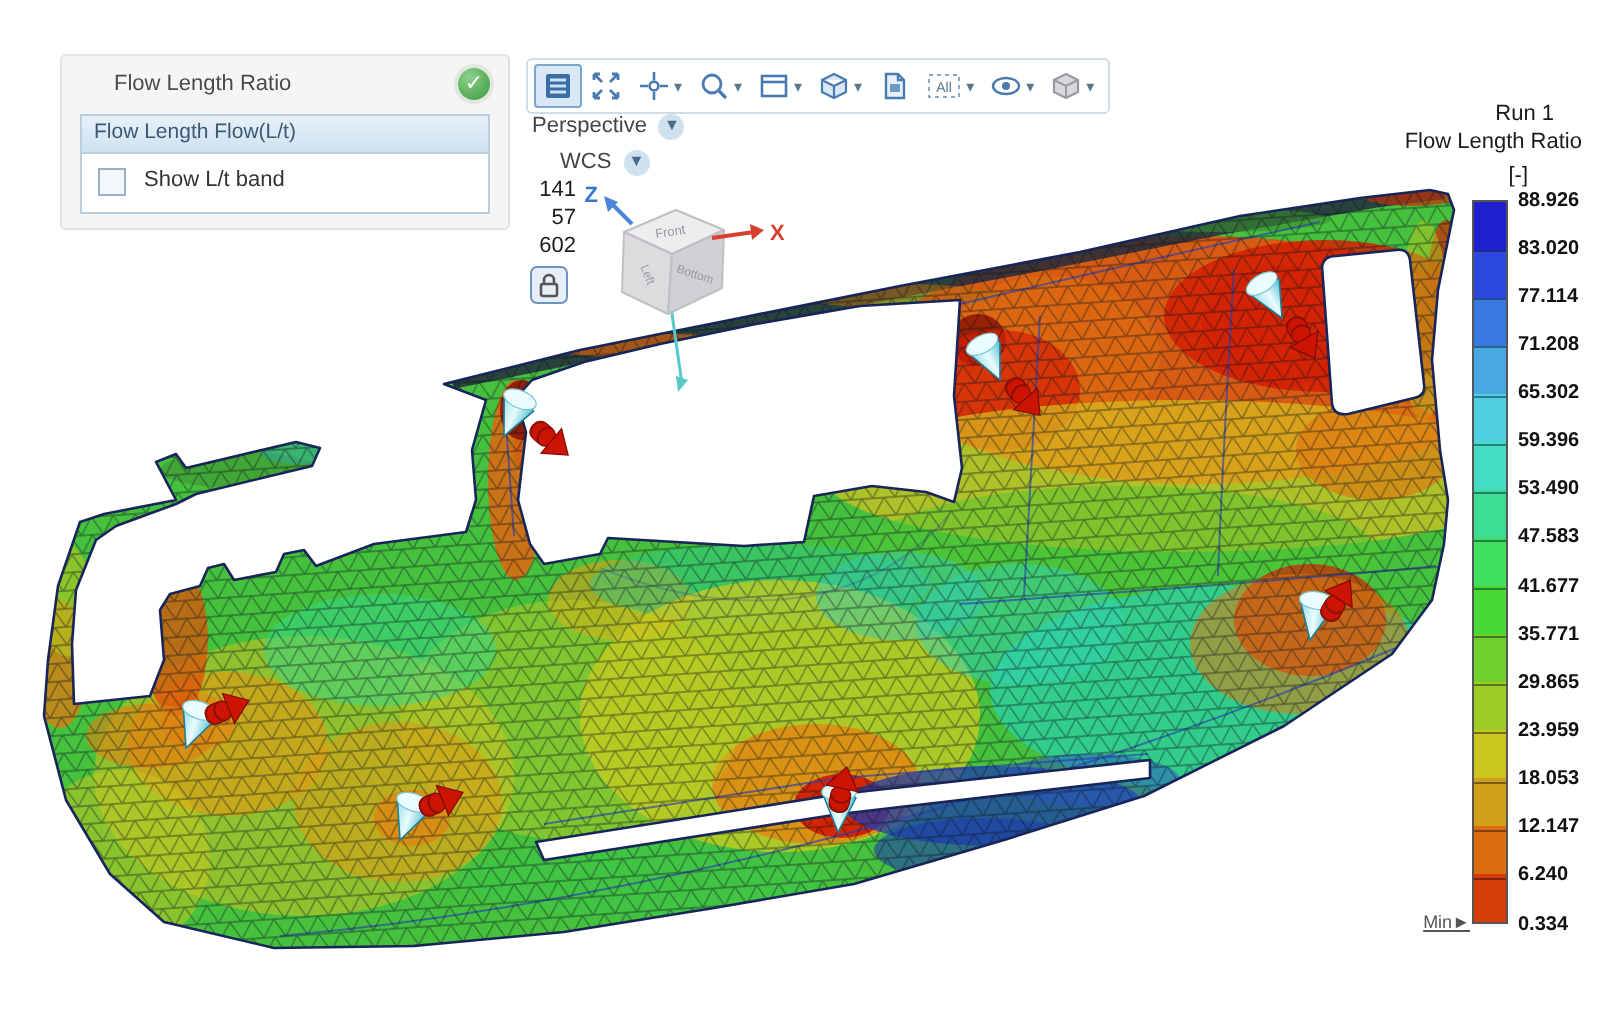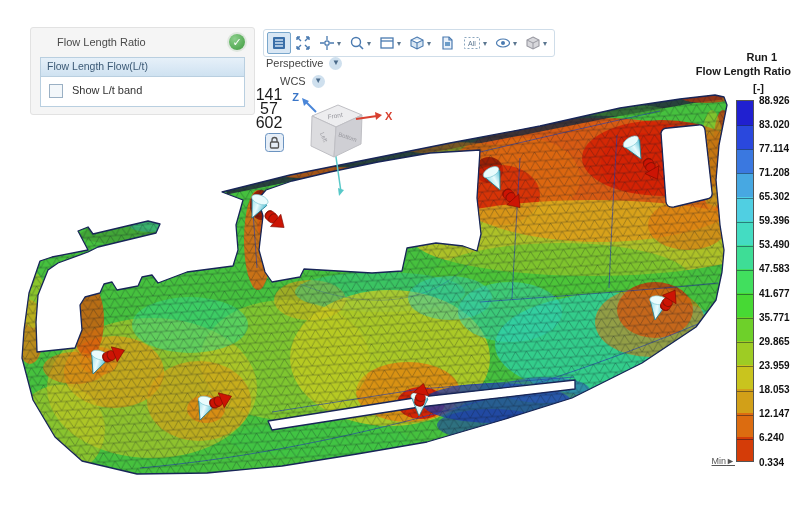--- a/index.html
+++ b/index.html
@@ -31,26 +31,26 @@
   .tb{display:flex;align-items:center;height:20px;padding:0 3px;border-radius:2px;
       border:1px solid transparent;cursor:pointer;}
   .tb.active{background:#d9e7f4;border-color:#7aa7cc;}
   .tb svg{display:block;}
   .dd{font-size:8px;color:#5a7690;margin-left:2px;}
 
   
   .ctl{position:absolute;font-size:11px;color:#444;display:flex;align-items:flex-start;cursor:pointer;}
   .chev{display:inline-block;width:13px;height:13px;border-radius:50%;background:#cfe0ee;
         color:#4a6a8a;font-size:8px;text-align:center;line-height:12px;margin-left:6px;}
-  #counts{left:250px;top:88px;width:38px;text-align:center;font-size:16px;
+  #counts{left:250px;top:88px;width:38px;text-align:right;font-size:11px;
           color:#1c1c1c;line-height:14px;}
 
   
   .leg-head{position:absolute;left:640px;text-align:right;font-size:11px;
-            font-weight:bold;color:#1a1a1a;}
+            font-weight:normal;color:#1a1a1a;}
   #legend-bar{position:absolute;left:736px;top:100px;width:18px;height:362px;
               border:1px solid #555;box-sizing:border-box;}
   .leg-tick{position:absolute;left:0;width:100%;height:1px;background:rgba(10,10,40,.45);}
   .leg-label{position:absolute;left:759px;width:44px;font-size:10px;font-weight:bold;color:#111;}
   #min-label{position:absolute;left:704px;top:456px;width:31px;text-align:right;
              font-size:9px;color:#555;text-decoration:underline;}
 </style>
 </head>
 <body>
 

